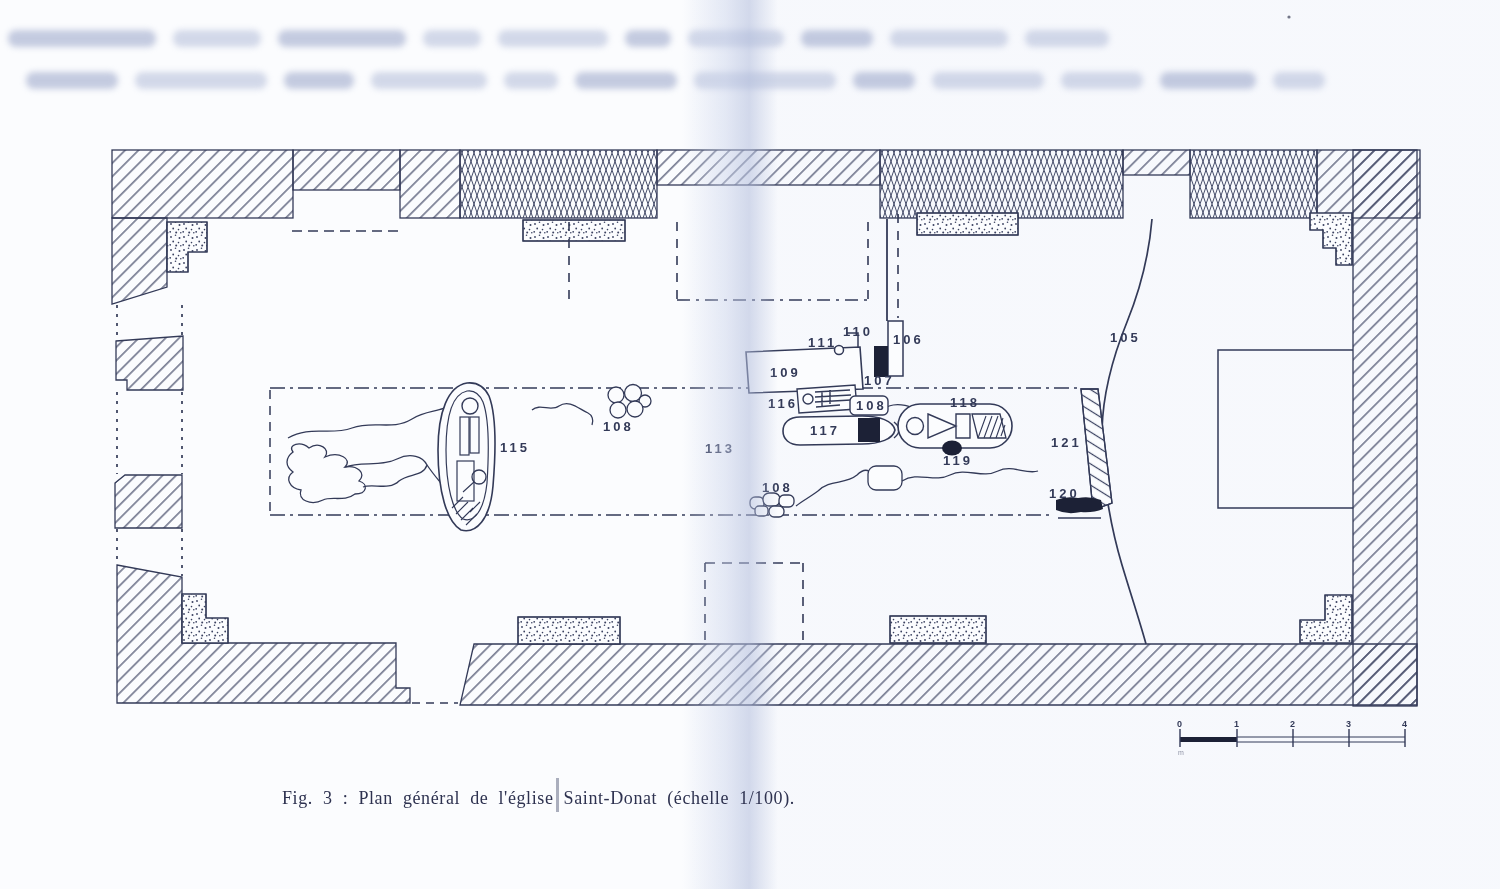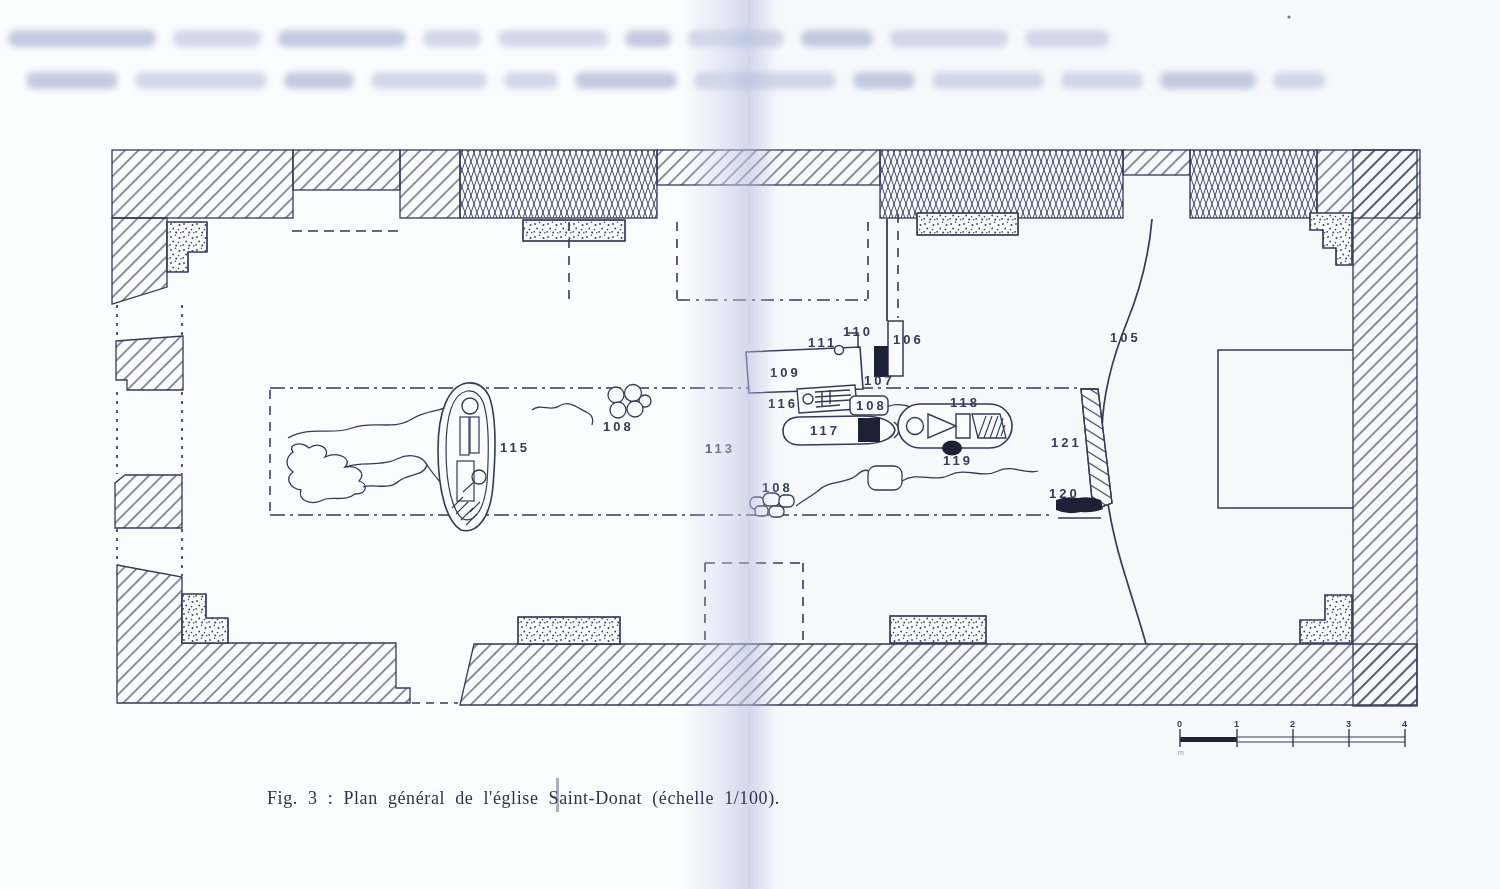--- a/index.html
+++ b/index.html
@@ -10,21 +10,21 @@
   
   .faded-line{position:absolute;display:flex;gap:17px;filter:blur(3px);opacity:.5;}
   .faded-line span{display:block;height:17px;border-radius:8px;background:#aab5d4;}
   .faded-line span.dk{background:#8d9ac2;}
   
   .fold{position:absolute;top:0;left:682px;width:96px;height:889px;pointer-events:none;
     background:linear-gradient(90deg, rgba(201,210,234,0) 0%, rgba(201,210,234,.45) 45%,
       rgba(178,189,220,.55) 70%, rgba(201,210,234,0) 100%);}
   .crease{position:absolute;top:778px;left:556px;width:3px;height:34px;background:#4a5070;
     opacity:.45;filter:blur(.6px);}
-  .caption{position:absolute;left:267px;top:788px;width:800px;
+  .caption{position:absolute;left:282px;top:788px;width:800px;
     font-family:"Liberation Serif",serif;font-size:18px;color:#2e3250;
     letter-spacing:.6px;word-spacing:5px;filter:blur(.25px);}
   svg text.lbl{font-family:"Liberation Sans",sans-serif;font-size:13px;font-weight:bold;
     letter-spacing:3px;fill:#333a58;}
   svg text.tick{font-family:"Liberation Sans",sans-serif;font-size:9px;font-weight:bold;
     fill:#333a58;}
   svg text.unit{font-family:"Liberation Sans",sans-serif;font-size:7px;fill:#333a58;opacity:.55;}
 </style>
 </head>
 <body>

